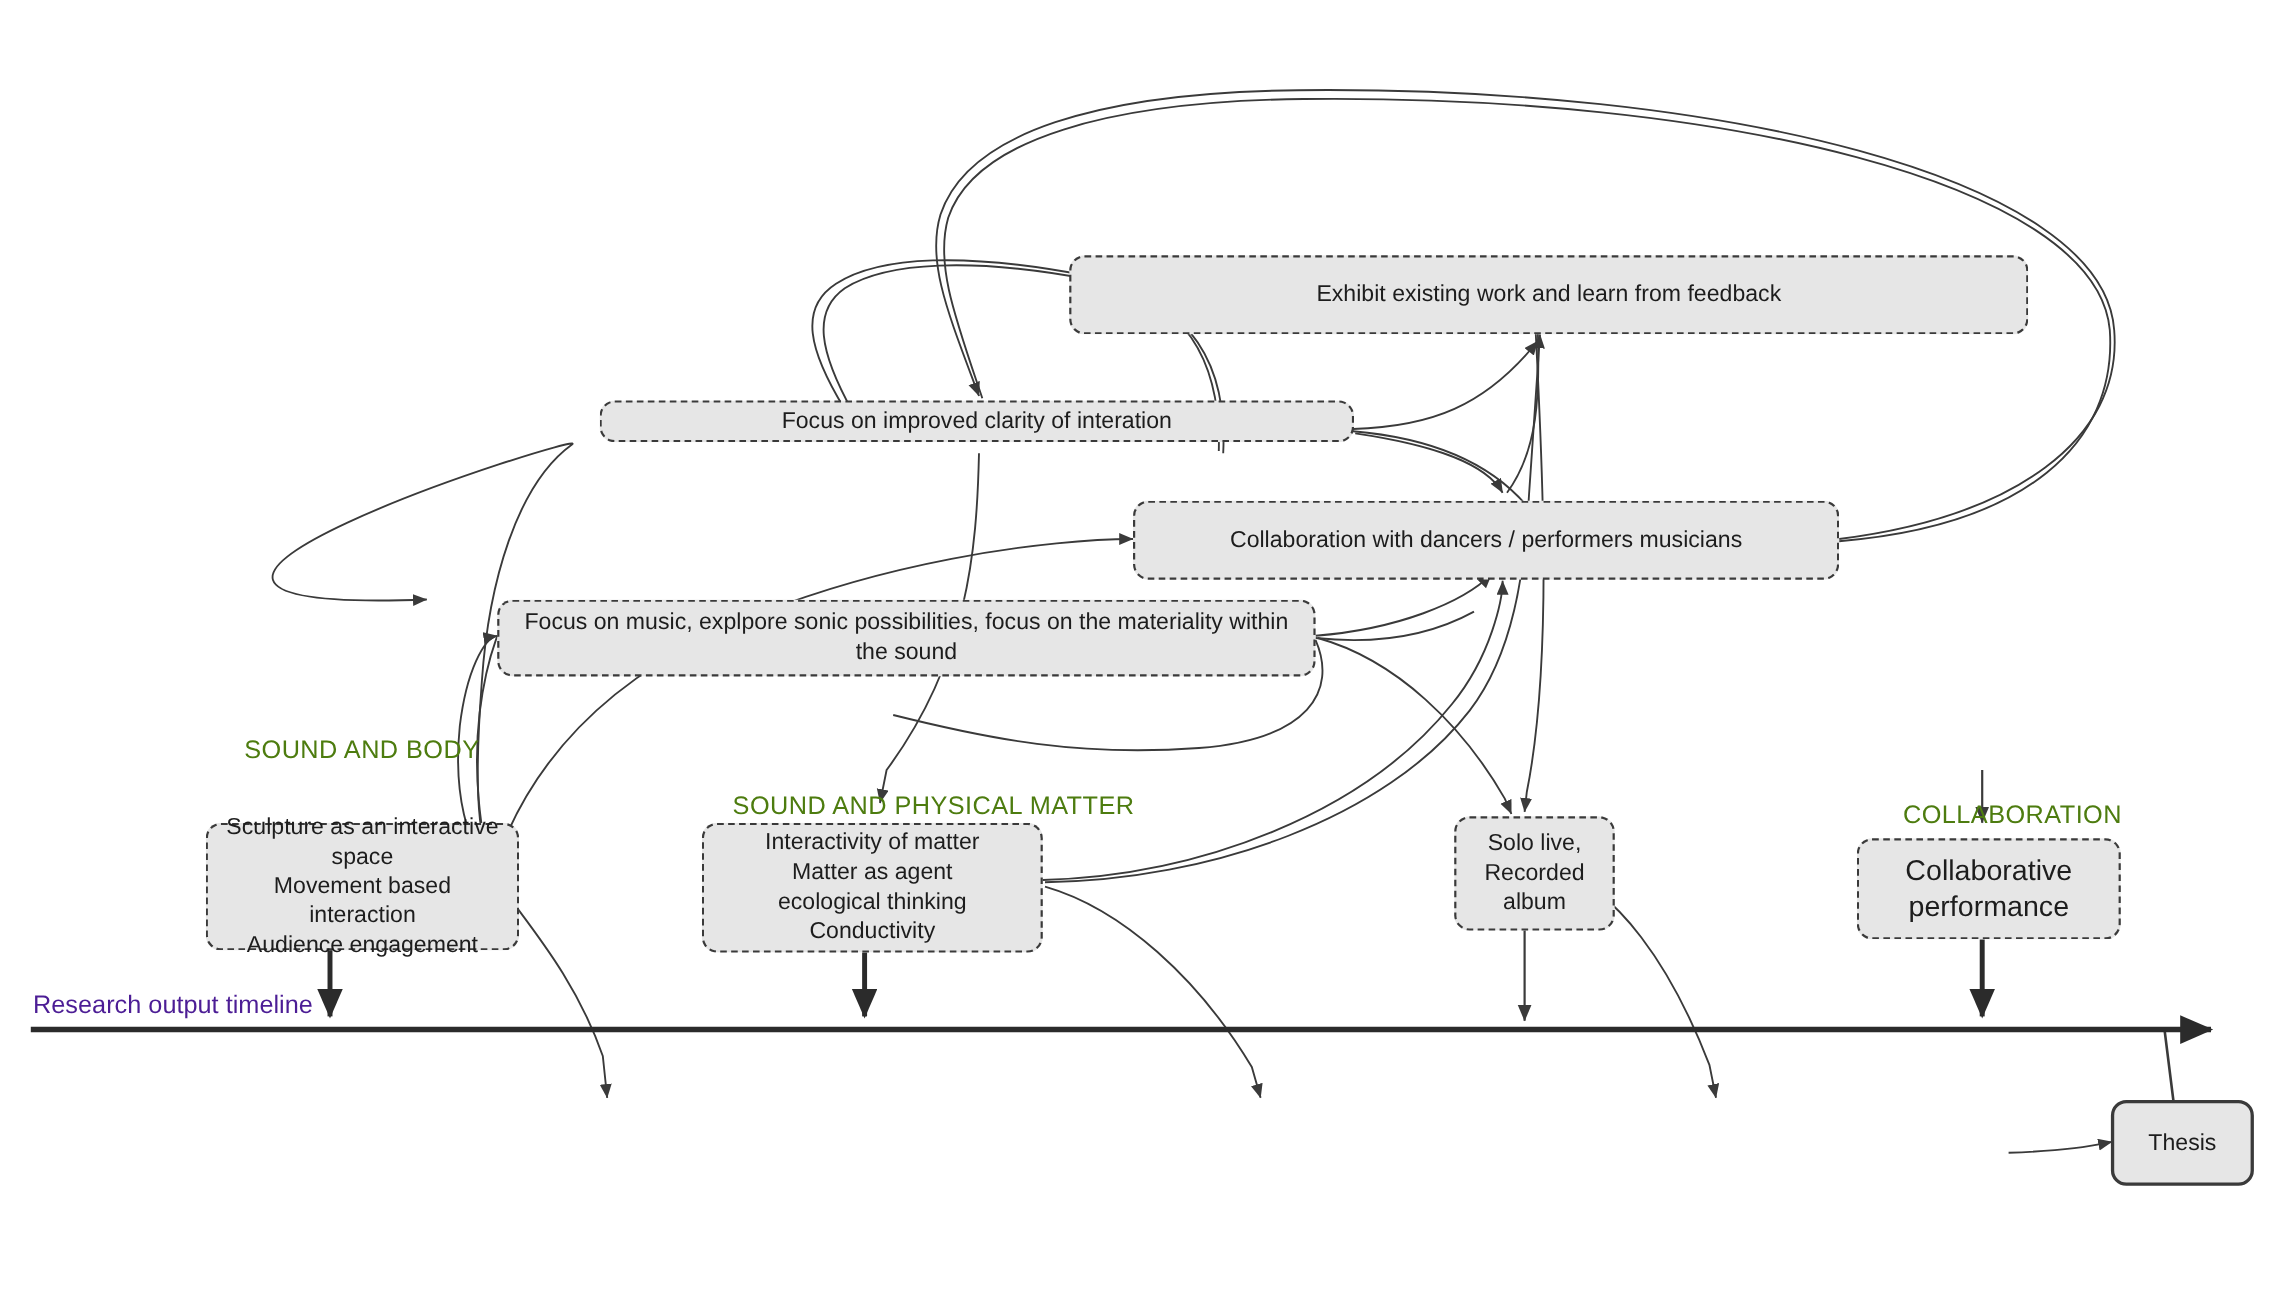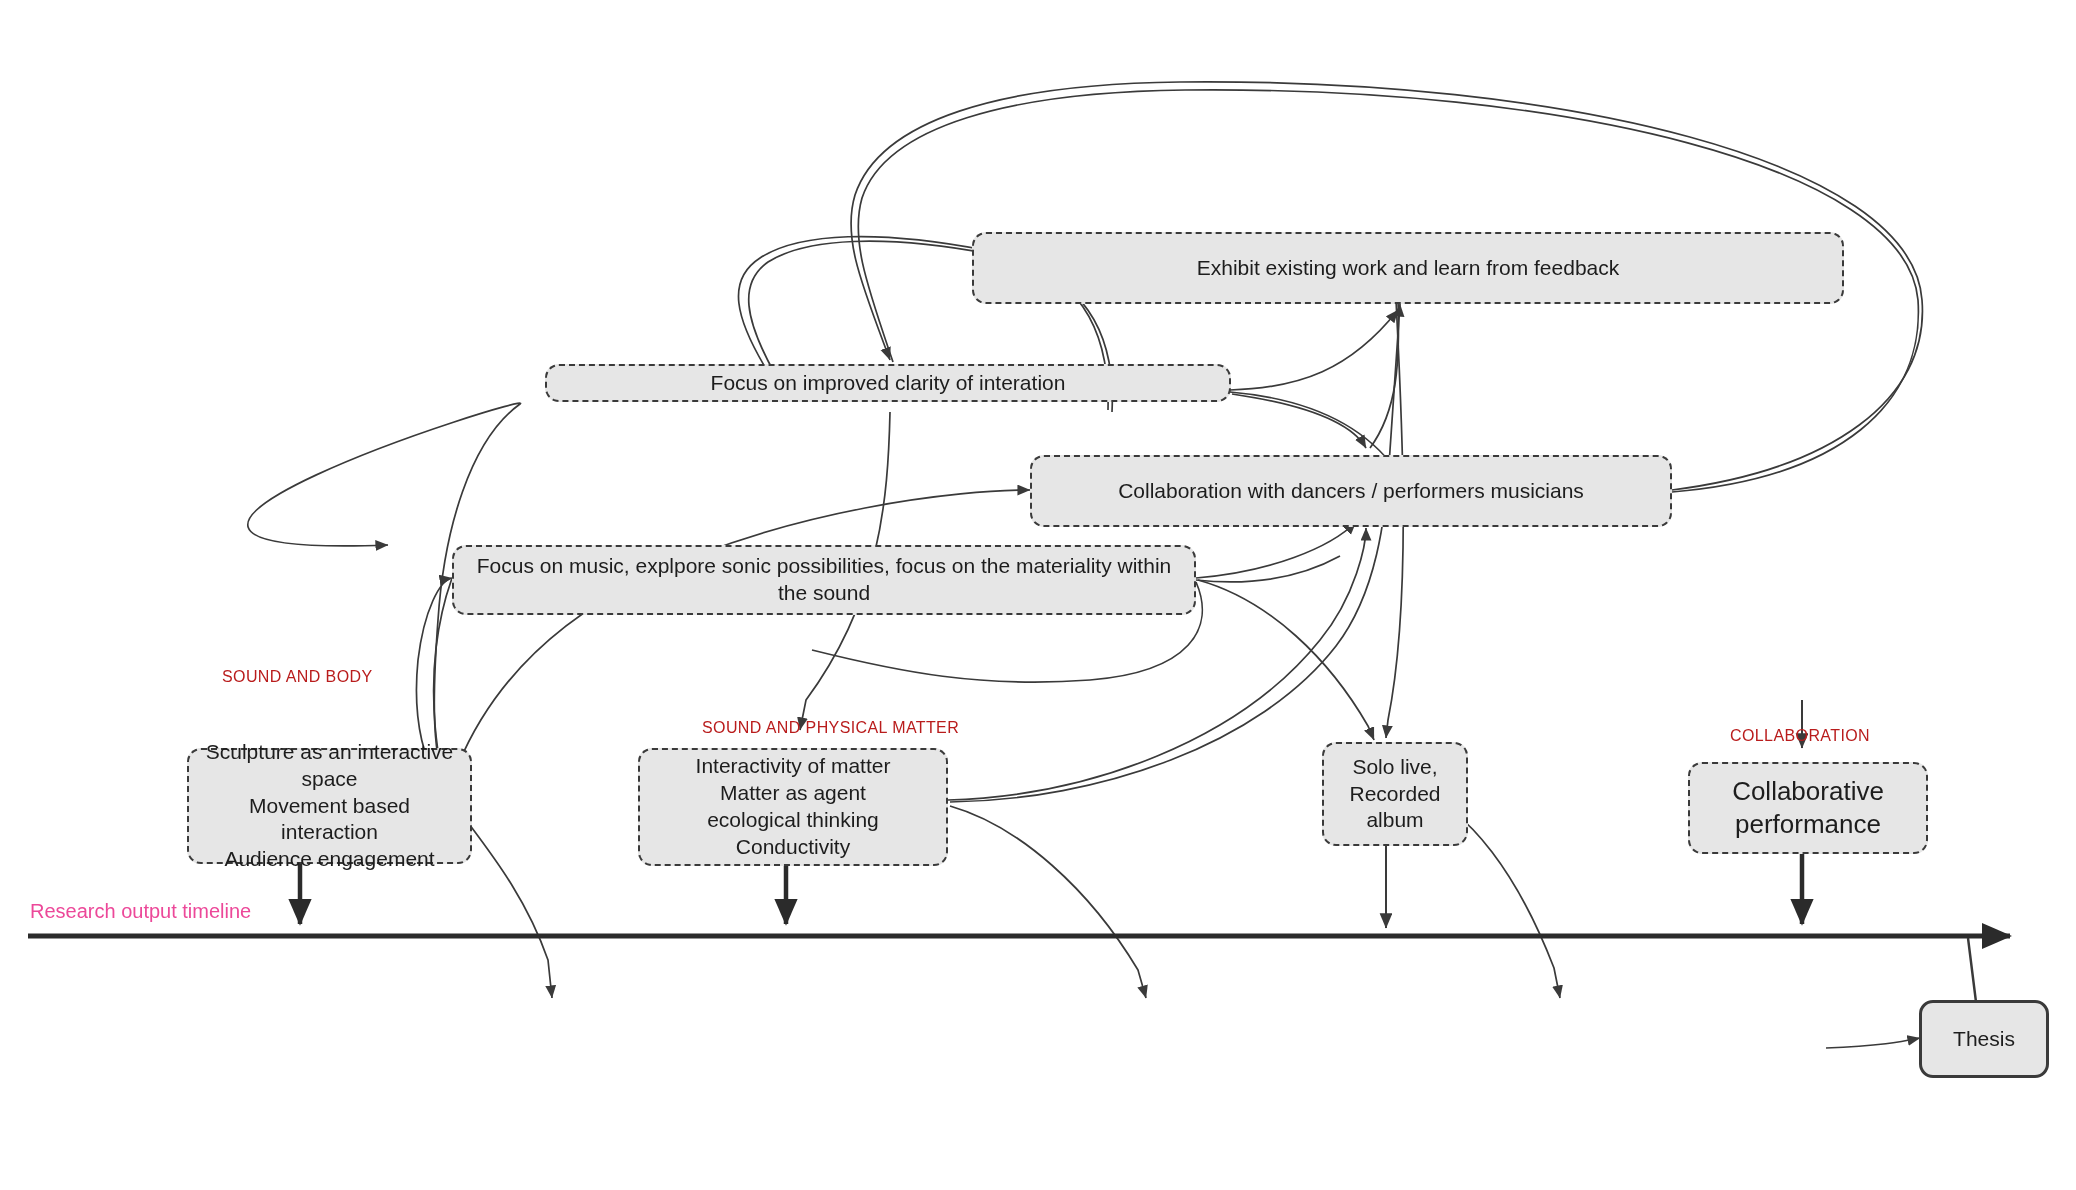--- a/index.html
+++ b/index.html
@@ -29,29 +29,29 @@
     line-height:1.28;
     color:#1d1d1d;
     font-size:21px;
     padding:16px 10px;
   }
   .node.solid{border-style:solid;border-width:3px;border-color:#3a3a3a;}
   .node .lines{white-space:pre-line;}
 
   .grouplabel{
     position:absolute;
-    font-size:16px;
+    font-size:23px;
     letter-spacing:.4px;
-    color:#b91c1c;
+    color:#4d7c0f;
     white-space:nowrap;
   }
   .axislabel{
     position:absolute;
-    font-size:20px;
-    color:#ec4899;
+    font-size:23px;
+    color:#4c1d95;
     white-space:nowrap;
   }
 </style>
 </head>
 <body>
 
 <div id="canvas">
 
   <svg id="edges" viewBox="0 0 2076 1190" xmlns="http://www.w3.org/2000/svg">
     <defs>
@@ -173,21 +173,21 @@
 
 
   <div class="node solid" style="left:1919px;top:1000px;width:130px;height:78px;">
     <span class="lines">Thesis</span>
   </div>
 
   <div class="grouplabel" style="left:222px;top:668px;">
     <span>SOUND AND BODY</span>
   </div>
 
-  <div class="grouplabel" style="left:666px;top:719px;margin-left:36px;">
+  <div class="grouplabel" style="left:666px;top:719px;">
     <span>SOUND AND PHYSICAL MATTER</span>
   </div>
 
   <div class="grouplabel" style="left:1730px;top:727px;">
     <span>COLLABORATION</span>
   </div>
 
   <div class="axislabel" style="left:30px;top:900px;">
     <span>Research output timeline</span>
   </div>

